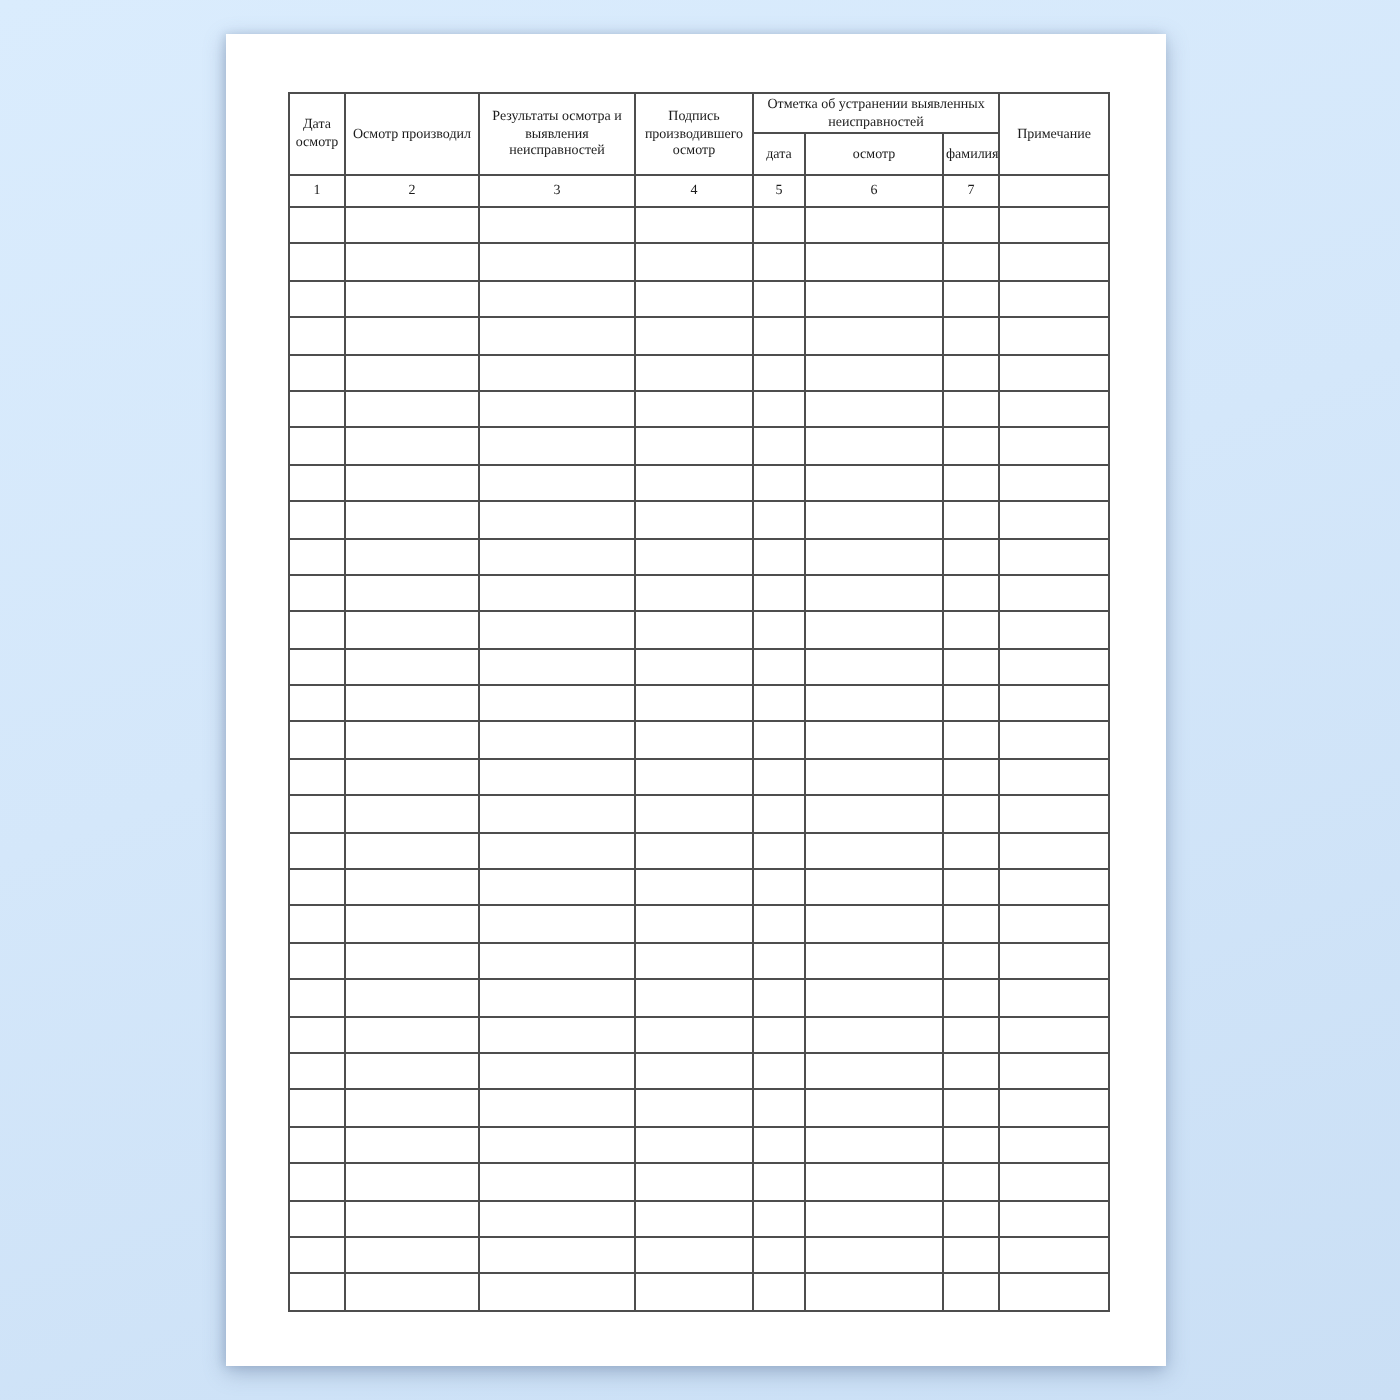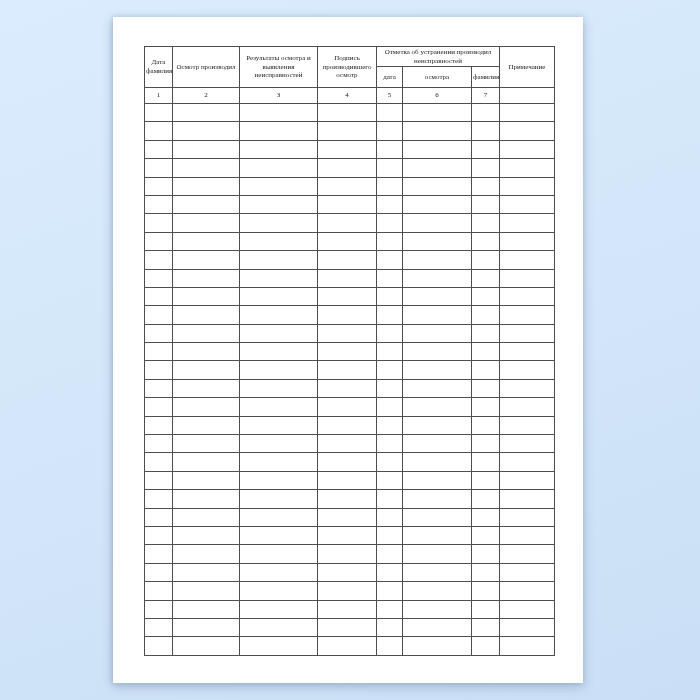--- a/index.html
+++ b/index.html
@@ -61,30 +61,30 @@
         <col style="width:67px">
         <col style="width:78px">
         <col style="width:59px">
         <col style="width:26px">
         <col style="width:69px">
         <col style="width:28px">
         <col style="width:55px">
       </colgroup>
       <thead>
         <tr class="hdr-top">
-          <th rowspan="2">Дата фамилия</th>
+          <th rowspan="2">Дата осмотр</th>
           <th rowspan="2">Осмотр производил</th>
           <th rowspan="2">Результаты осмотра и выявления неисправностей</th>
           <th rowspan="2">Подпись производившего осмотр</th>
-          <th colspan="3">Отметка об устранении производил неисправностей</th>
+          <th colspan="3">Отметка об устранении выявленных неисправностей</th>
           <th rowspan="2">Примечание</th>
         </tr>
         <tr class="hdr-sub">
           <th>дата</th>
-          <th>осмотра</th>
+          <th>осмотр</th>
           <th>фамилия</th>
         </tr>
         <tr class="hdr-num">
           <th>1</th>
           <th>2</th>
           <th>3</th>
           <th>4</th>
           <th>5</th>
           <th>6</th>
           <th>7</th>

